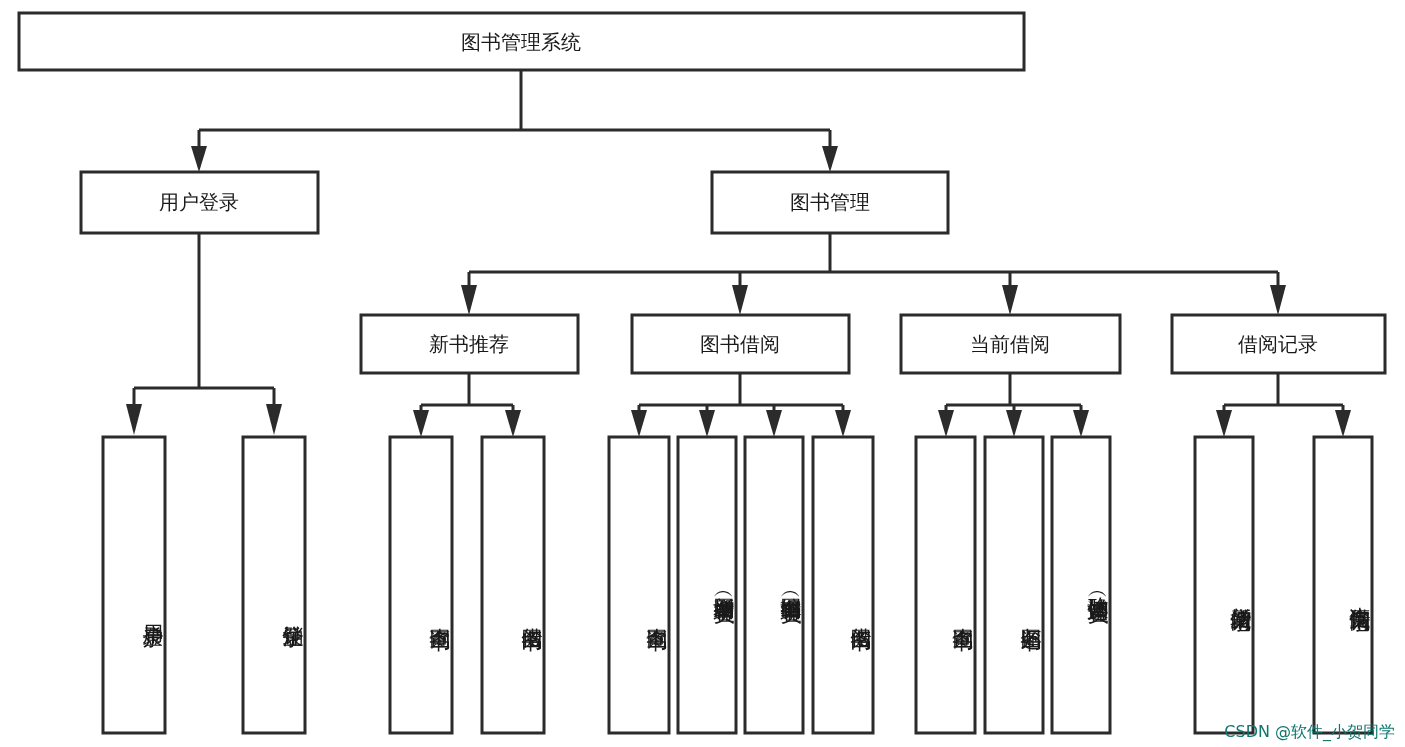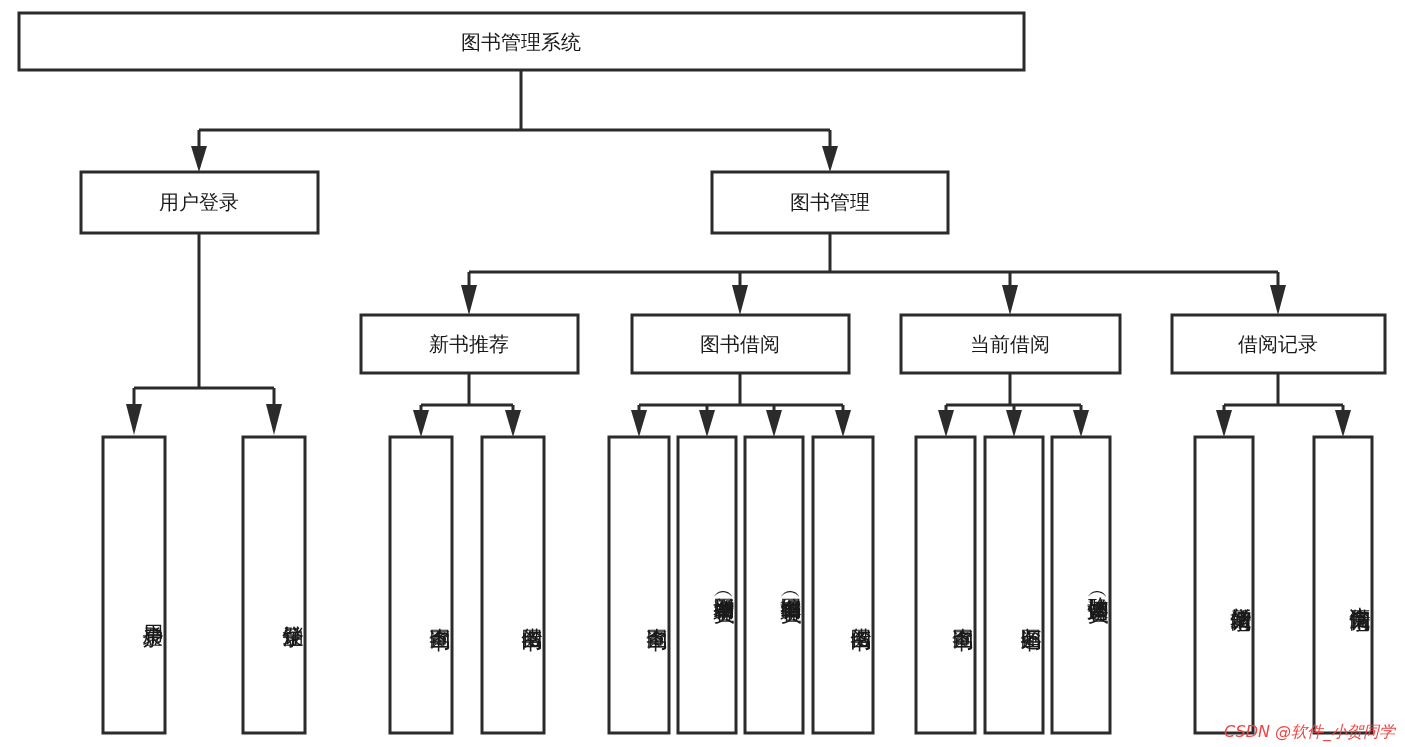--- a/index.html
+++ b/index.html
@@ -5,23 +5,23 @@
   html,body{margin:0;padding:0;background:#ffffff;}
   body{width:1405px;height:747px;font-family:"DejaVu Sans","Liberation Sans",sans-serif;overflow:hidden;}
   #stage{position:relative;width:1405px;height:747px;background:#fff;}
   svg.diagram{position:absolute;left:0;top:0;width:1405px;height:747px;display:block;}
   .nodebox{fill:#ffffff;stroke:#2b2b2b;stroke-width:3;}
   .leafbox{fill:#ffffff;stroke:#2b2b2b;stroke-width:3;}
   .conn{stroke:#2b2b2b;stroke-width:3;fill:none;}
   .arrowhead{fill:#2b2b2b;stroke:none;}
   .nodetext{font-family:"DejaVu Sans","Liberation Sans",sans-serif;font-size:20px;fill:#1a1a1a;
             text-anchor:middle;dominant-baseline:middle;}
-  .watermark{position:absolute;right:10px;bottom:4px;font-size:16px;color:#ef4444;
+  .watermark{position:absolute;right:10px;bottom:4px;font-size:16px;color:#0f766e;
              font-family:"DejaVu Sans","Liberation Sans",sans-serif;white-space:nowrap;
-             pointer-events:none;font-style:italic;}
+             pointer-events:none;}
   .vtextwrap{position:absolute;display:flex;align-items:flex-start;justify-content:center;
              writing-mode:vertical-rl;text-orientation:upright;font-size:21px;color:#1a1a1a;
              line-height:1.16;letter-spacing:1px;pointer-events:none;}
 </style>
 </head>
 <body>
 
 <div id="stage">
 
   <svg class="diagram" viewBox="0 0 1405 747">

